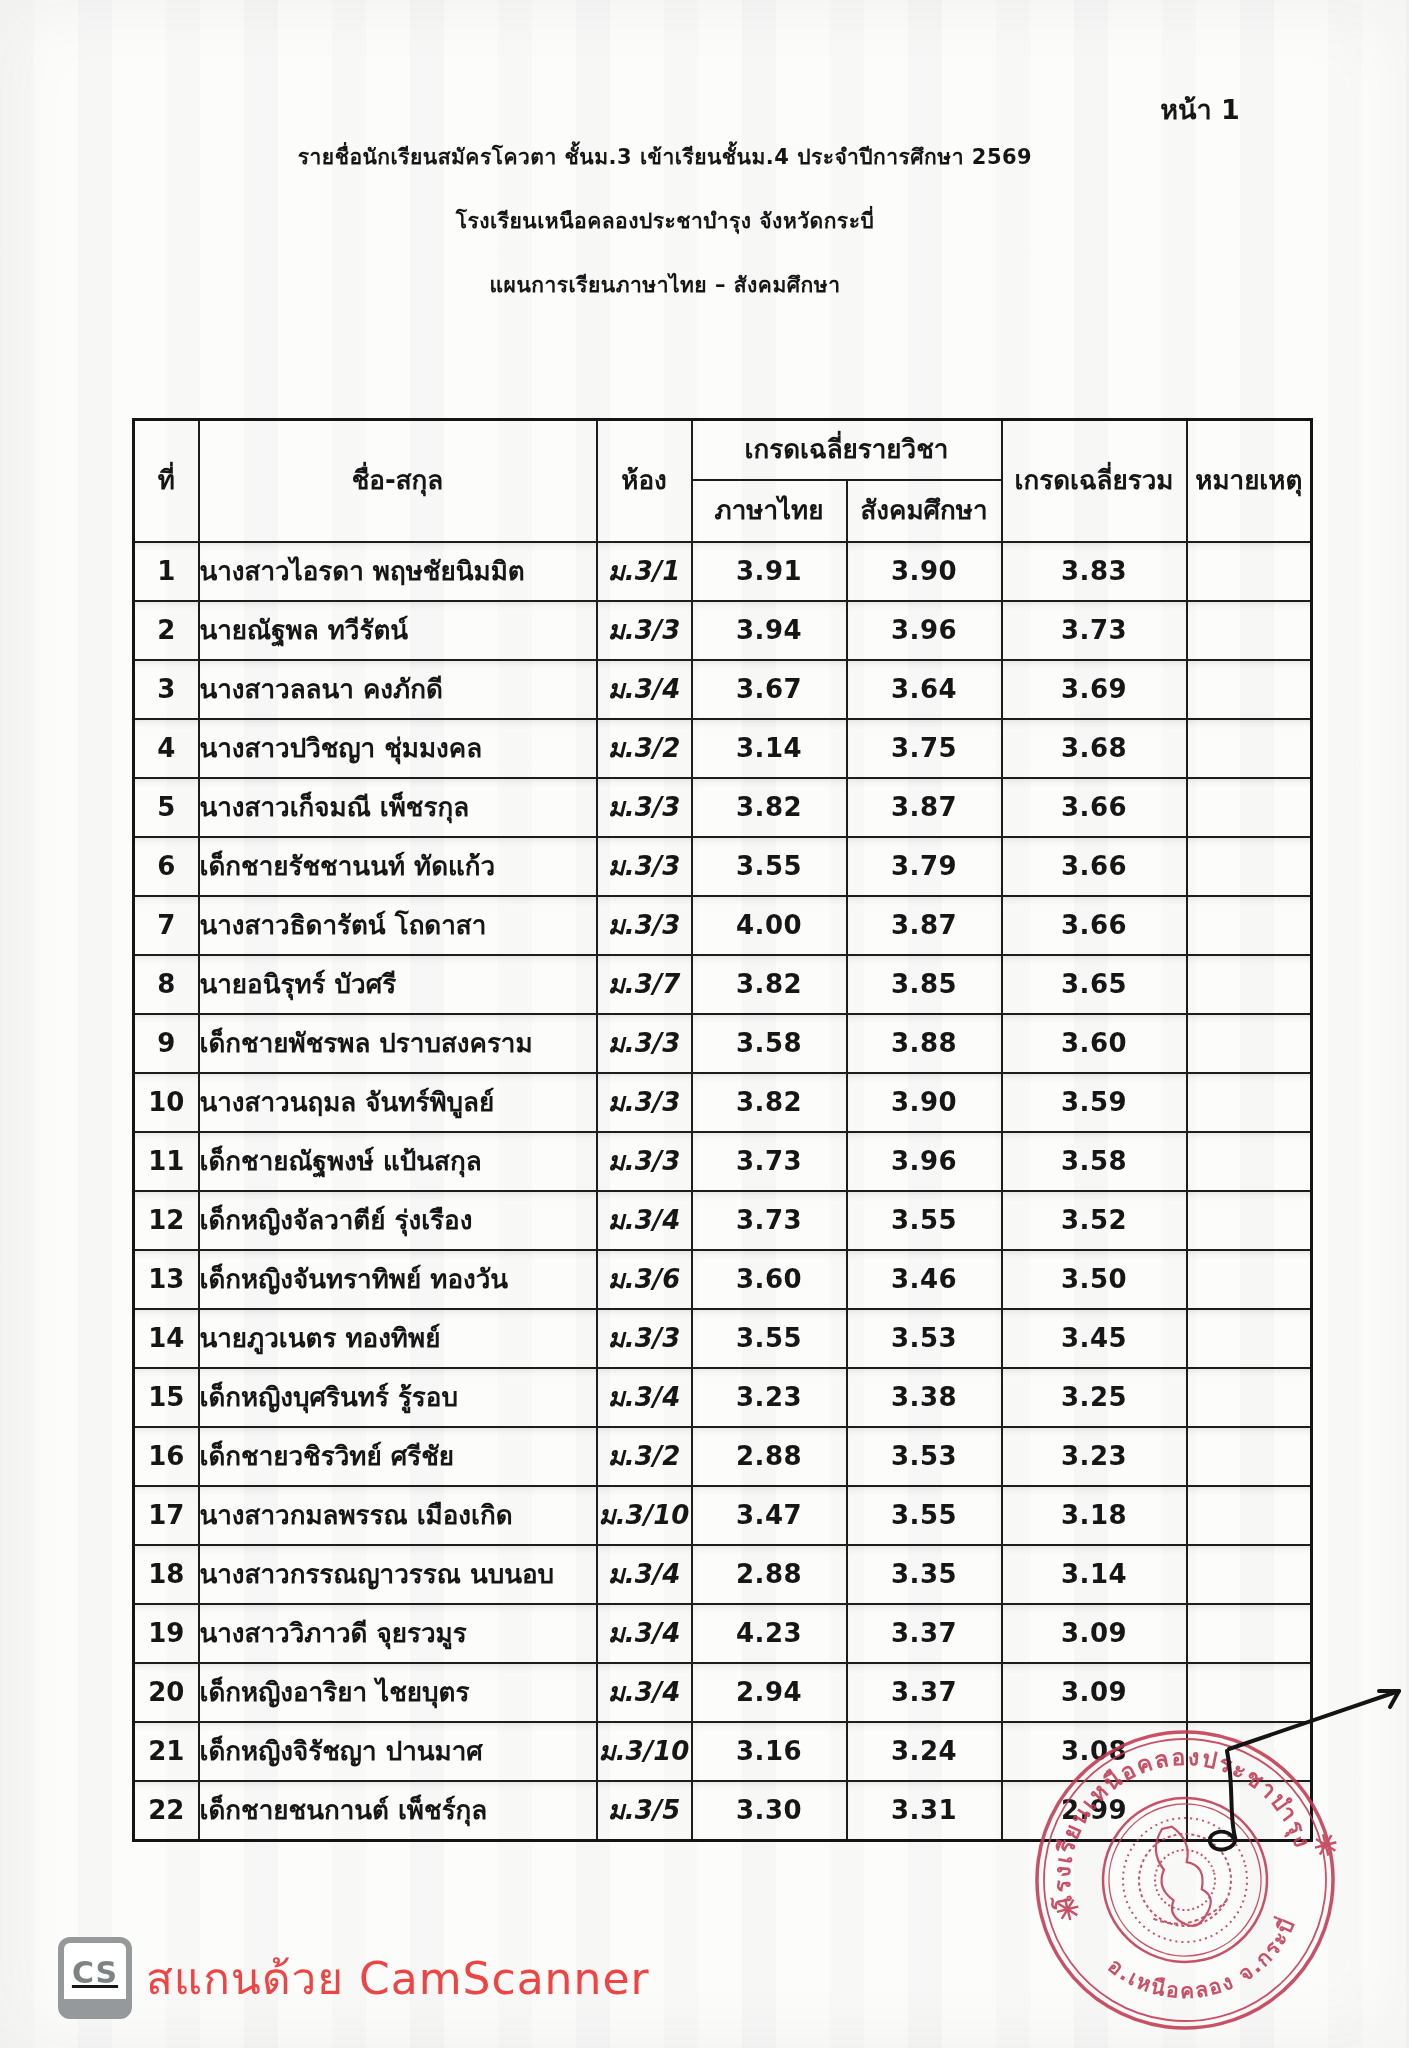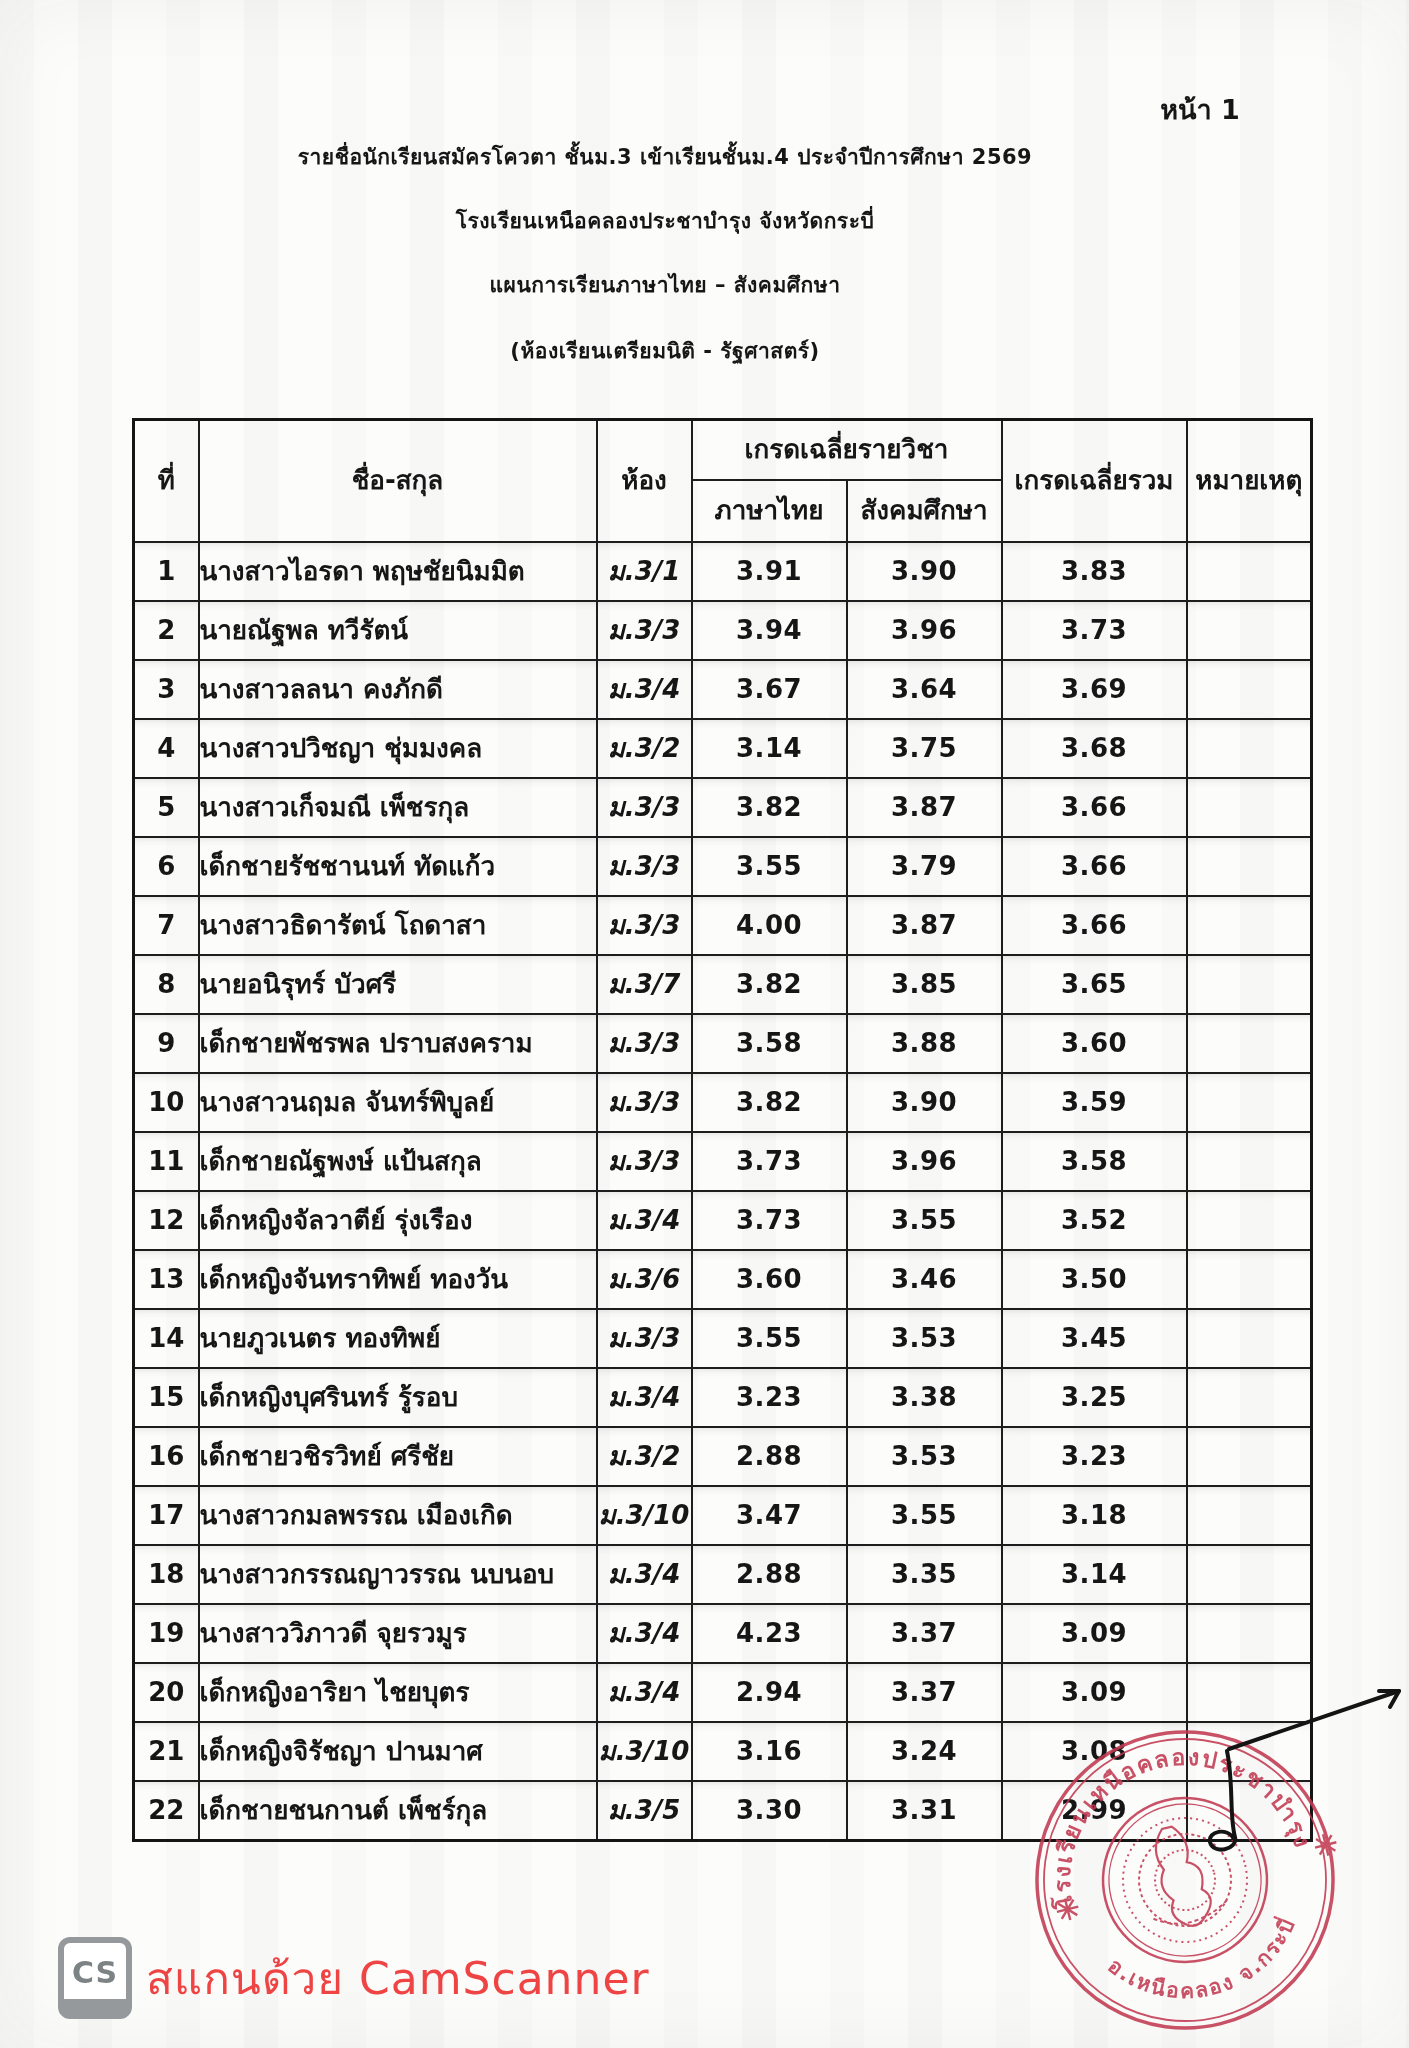--- a/index.html
+++ b/index.html
@@ -52,37 +52,36 @@
   td.c-remark{text-align:center;}
 
   
   #stamp-layer{position:absolute;left:985px;top:1675px;width:424px;height:373px;pointer-events:none;}
 
   
   .cs-footer{position:absolute;left:58px;top:1938px;height:80px;display:flex;align-items:center;}
   .cs-logo{
     position:relative;width:62px;height:70px;
     border:6px solid #95999c;border-radius:12px;background:#ffffff;
-    display:flex;align-items:center;justify-content:center;
+    display:flex;align-items:center;justify-content:center;text-decoration:underline;
   }
   .cs-logo .cs-text{font-size:30px;font-weight:700;color:#7d8285;margin-top:-12px;letter-spacing:1px;}
   .cs-logo .cs-tab{position:absolute;left:-1px;right:-1px;bottom:-1px;height:15px;background:#95999c;border-radius:0 0 6px 6px;}
   .cs-caption{margin-left:14px;font-size:44px;color:#ef4444;letter-spacing:1px;}
 </style>
 </head>
 <body>
 
 <div id="page">
 
   <div class="page-label">หน้า 1</div>
 
   <div id="t1" class="title-line">รายชื่อนักเรียนสมัครโควตา ชั้นม.3 เข้าเรียนชั้นม.4 ประจำปีการศึกษา 2569</div>
   <div id="t2" class="title-line">โรงเรียนเหนือคลองประชาบำรุง จังหวัดกระบี่</div>
   <div id="t3" class="title-line">แผนการเรียนภาษาไทย – สังคมศึกษา</div>
-  <div id="t4" class="title-line">(ห้องเรียนเตรียมนิติ - รัฐศาสตร์)</div>
 
   <table class="quota">
     <colgroup>
       <col style="width:65px">
         <col style="width:398px">
         <col style="width:95px">
       <col style="width:155px">
         <col style="width:155px">
         <col style="width:185px">
         <col style="width:125px">

